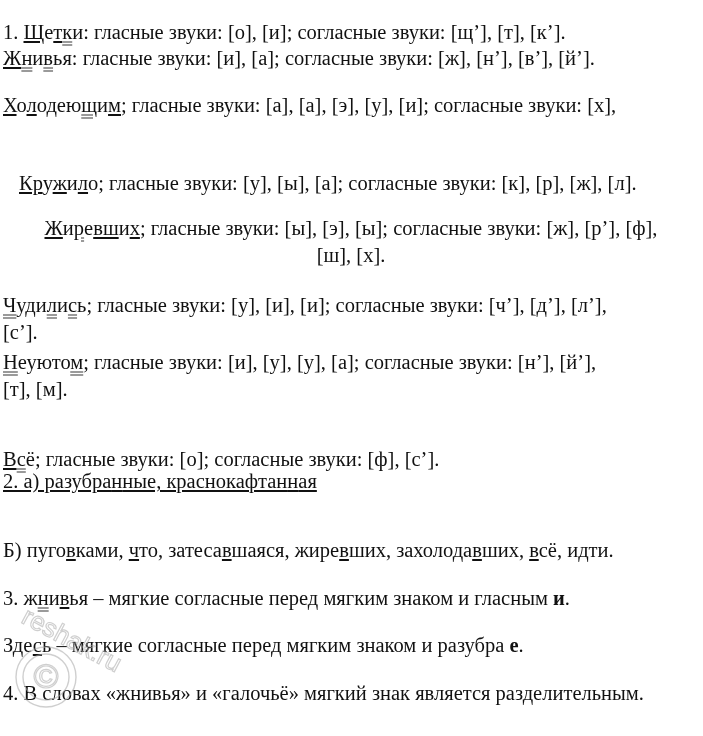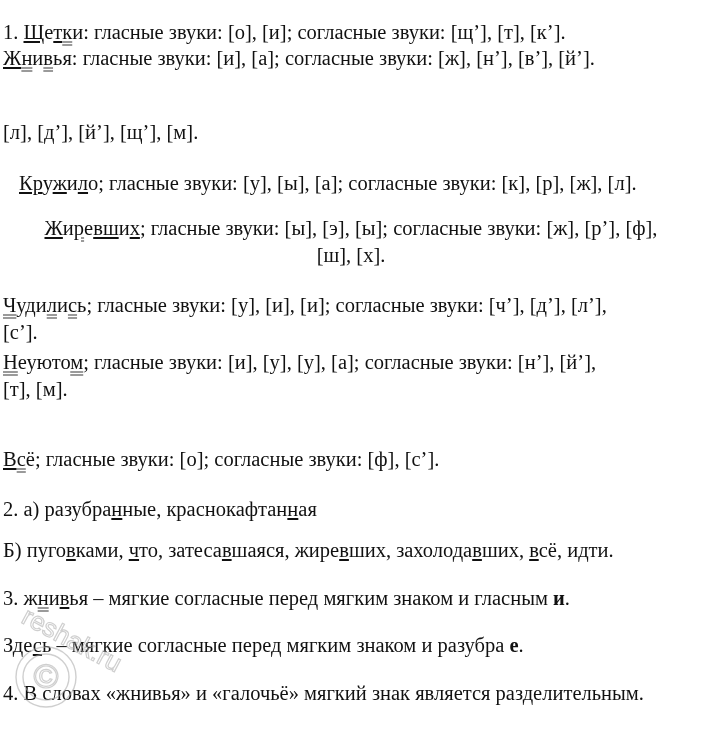--- a/index.html
+++ b/index.html
@@ -21,27 +21,27 @@
       position: absolute; left: 6px; top: 592px; width: 120px; height: 130px;
       pointer-events: none; opacity: 0.55;
     }
   </style>
 </head>
 <body>
 
 <div class="doc" id="doc">
     <div class="para" style="top: 19px;"><span><span>1. </span><span class="u1">Щ</span><span>е</span><span class="u1">т</span><span class="u2">к</span><span>и</span><span>: гласные звуки: [о], [и]; согласные звуки: [щ’], [т], [к’].</span></span></div>
     <div class="para" style="top: 45px;"><span><span class="u1">Ж</span><span class="u2">н</span><span>и</span><span class="u2">в</span><span>ья</span><span>: гласные звуки: [и], [а]; согласные звуки: [ж], [н’], [в’], [й’].</span></span></div>
-    <div class="para" style="top: 92px;"><br><span><span>[л], [д’], [й’], [щ’], [м].</span></span></div>
+    <div class="para" style="top: 92px;"><span><span class="u1">Х</span><span>о</span><span class="u1">л</span><span>о</span><span class="u1">д</span><span>ею</span><span class="u2">щ</span><span>и</span><span class="u1">м</span><span>; гласные звуки: [а], [а], [э], [у], [и]; согласные звуки: [х],</span></span><br></div>
     <div class="para" style="top: 170px; margin-left: 16px;"><span><span class="u1">Кр</span><span>у</span><span class="u1">ж</span><span>и</span><span class="u1">л</span><span>о</span><span>; гласные звуки: [у], [ы], [а]; согласные звуки: [к], [р], [ж], [л].</span></span></div>
     <div class="para" style="top: 215px; text-align: center;"><span><span class="u1">Ж</span><span>и</span><span class="u2">р</span><span>е</span><span class="u1">вш</span><span>и</span><span class="u1">х</span><span>; гласные звуки: [ы], [э], [ы]; согласные звуки: [ж], [р’], [ф],</span></span><br><span><span>[ш], [х].</span></span></div>
     <div class="para" style="top: 292px; font-family: Liberation Serif, serif;"><span><span class="u2">Ч</span><span>у</span><span class="u2">д</span><span>и</span><span class="u2">л</span><span>и</span><span class="u2">с</span><span>ь</span><span>; гласные звуки: [у], [и], [и]; согласные звуки: [ч’], [д’], [л’],</span></span><br><span><span>[с’].</span></span></div>
     <div class="para" style="top: 349px;"><span><span class="u2">Н</span><span>еуюто</span><span class="u2">м</span><span>; гласные звуки: [и], [у], [у], [а]; согласные звуки: [н’], [й’],</span></span><br><span><span>[т], [м].</span></span></div>
     <div class="para" style="top: 446px;"><span><span class="u1">В</span><span class="u2">с</span><span>ё</span><span>; гласные звуки: [о]; согласные звуки: [ф], [с’].</span></span></div>
-    <div class="para" style="top: 496px;"><span><span>2. а) разубра</span><span class="u1">н</span><span>ные, краснокафтан</span><span class="u1">н</span><span>ая</span></span></div>
+    <div class="para" style="top: 468px; text-decoration: underline;"><span><span>2. а) разубра</span><span class="u1">н</span><span>ные, краснокафтан</span><span class="u1">н</span><span>ая</span></span></div>
     <div class="para" style="top: 537px;"><span><span>Б) пуго</span><span class="u1">в</span><span>ками, </span><span class="u1">ч</span><span>то, затеса</span><span class="u1">в</span><span>шаяся, жире</span><span class="u1">в</span><span>ших, захолода</span><span class="u1">в</span><span>ших, </span><span class="u1">в</span><span>сё, и</span><span class="u1">д</span><span>ти.</span></span></div>
     <div class="para" style="top: 585px;"><span><span>3. ж</span><span class="u2">н</span><span>и</span><span class="u1">в</span><span>ья – мягкие согласные перед мягким знаком и гласным </span><span class="b">и</span><span>.</span></span></div>
     <div class="para" style="top: 632px;"><span><span>З</span><span class="u2">д</span><span>е</span><span class="u1">с</span><span>ь – мягкие согласные перед мягким знаком и разубра </span><span class="b">е</span><span>.</span></span></div>
     <div class="para justify" style="top: 680px;"><span><span>4. В словах «жнивья» и «галочьё» мягкий знак является разделительным.</span></span></div>
   </div>
 
 <svg class="watermark" viewBox="0 0 120 130">
   <g fill="none" stroke="#a8a8a8" stroke-width="1.4">
     <circle cx="40" cy="85" r="30"></circle>
     <circle cx="40" cy="85" r="23"></circle>

